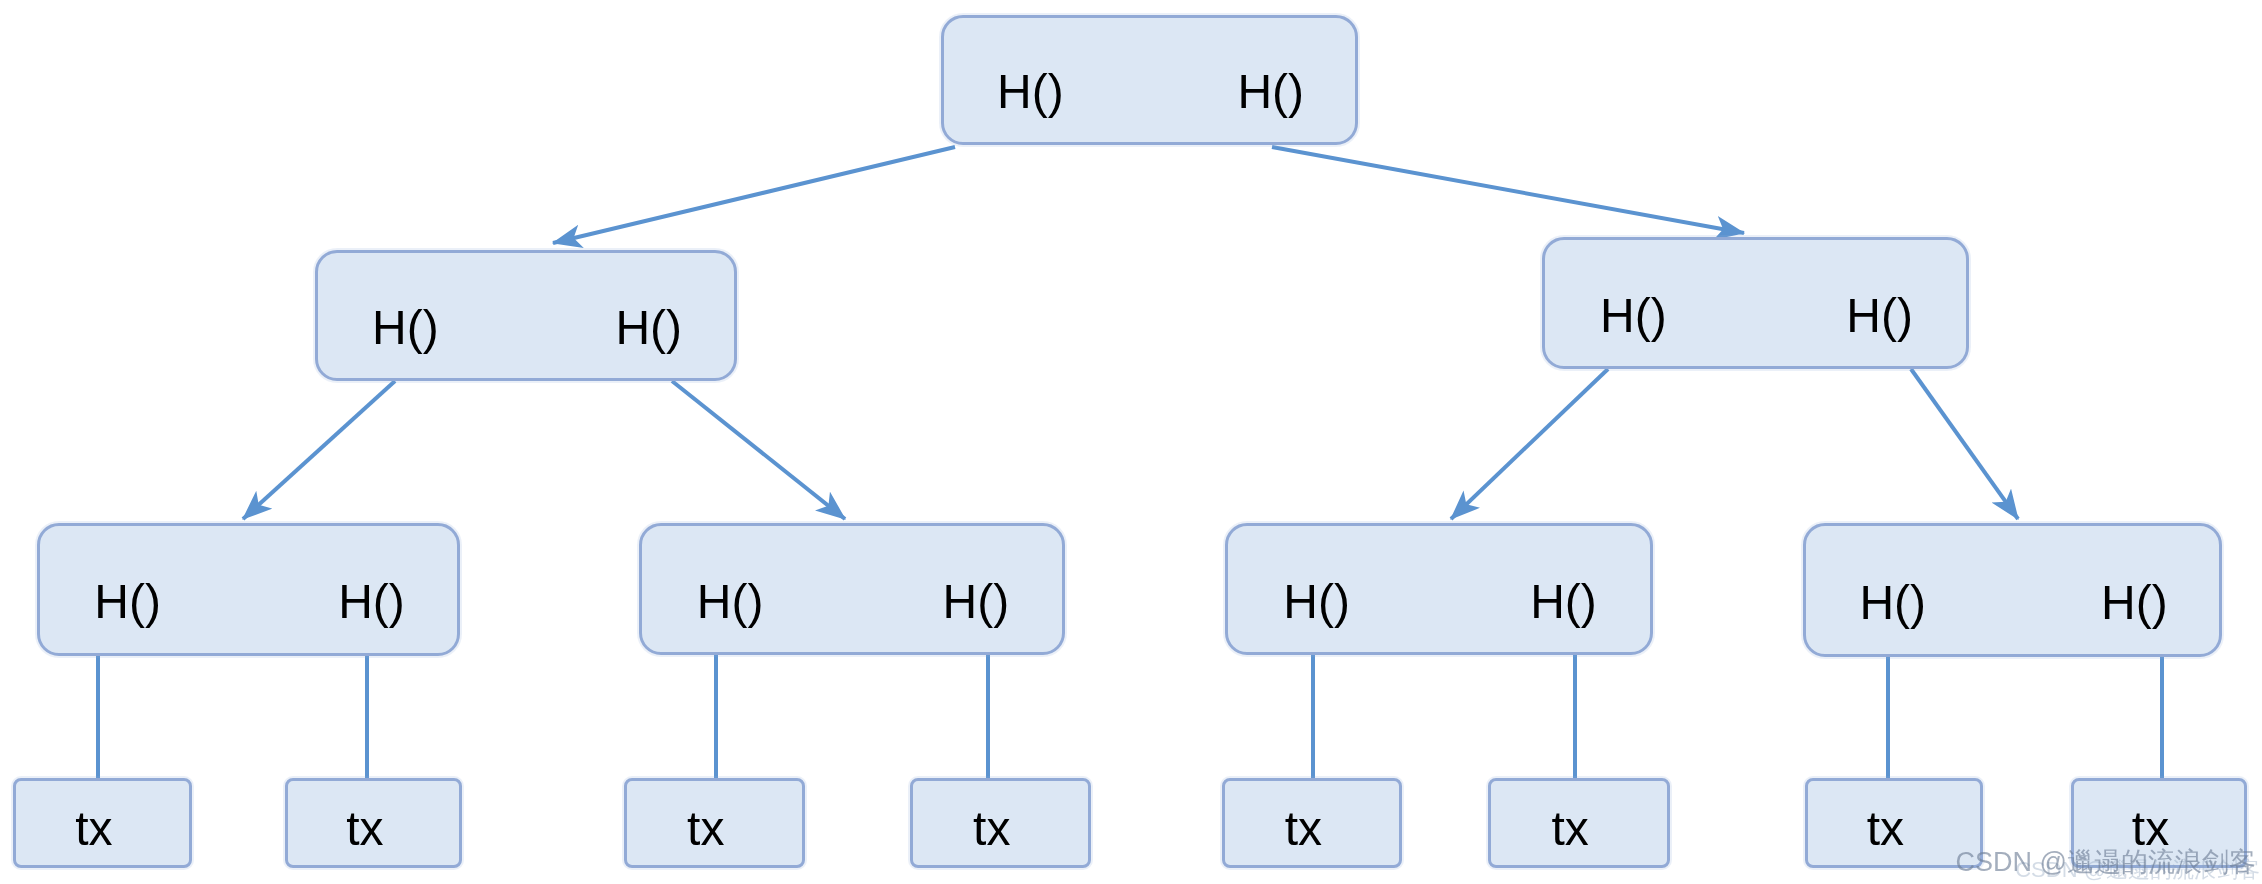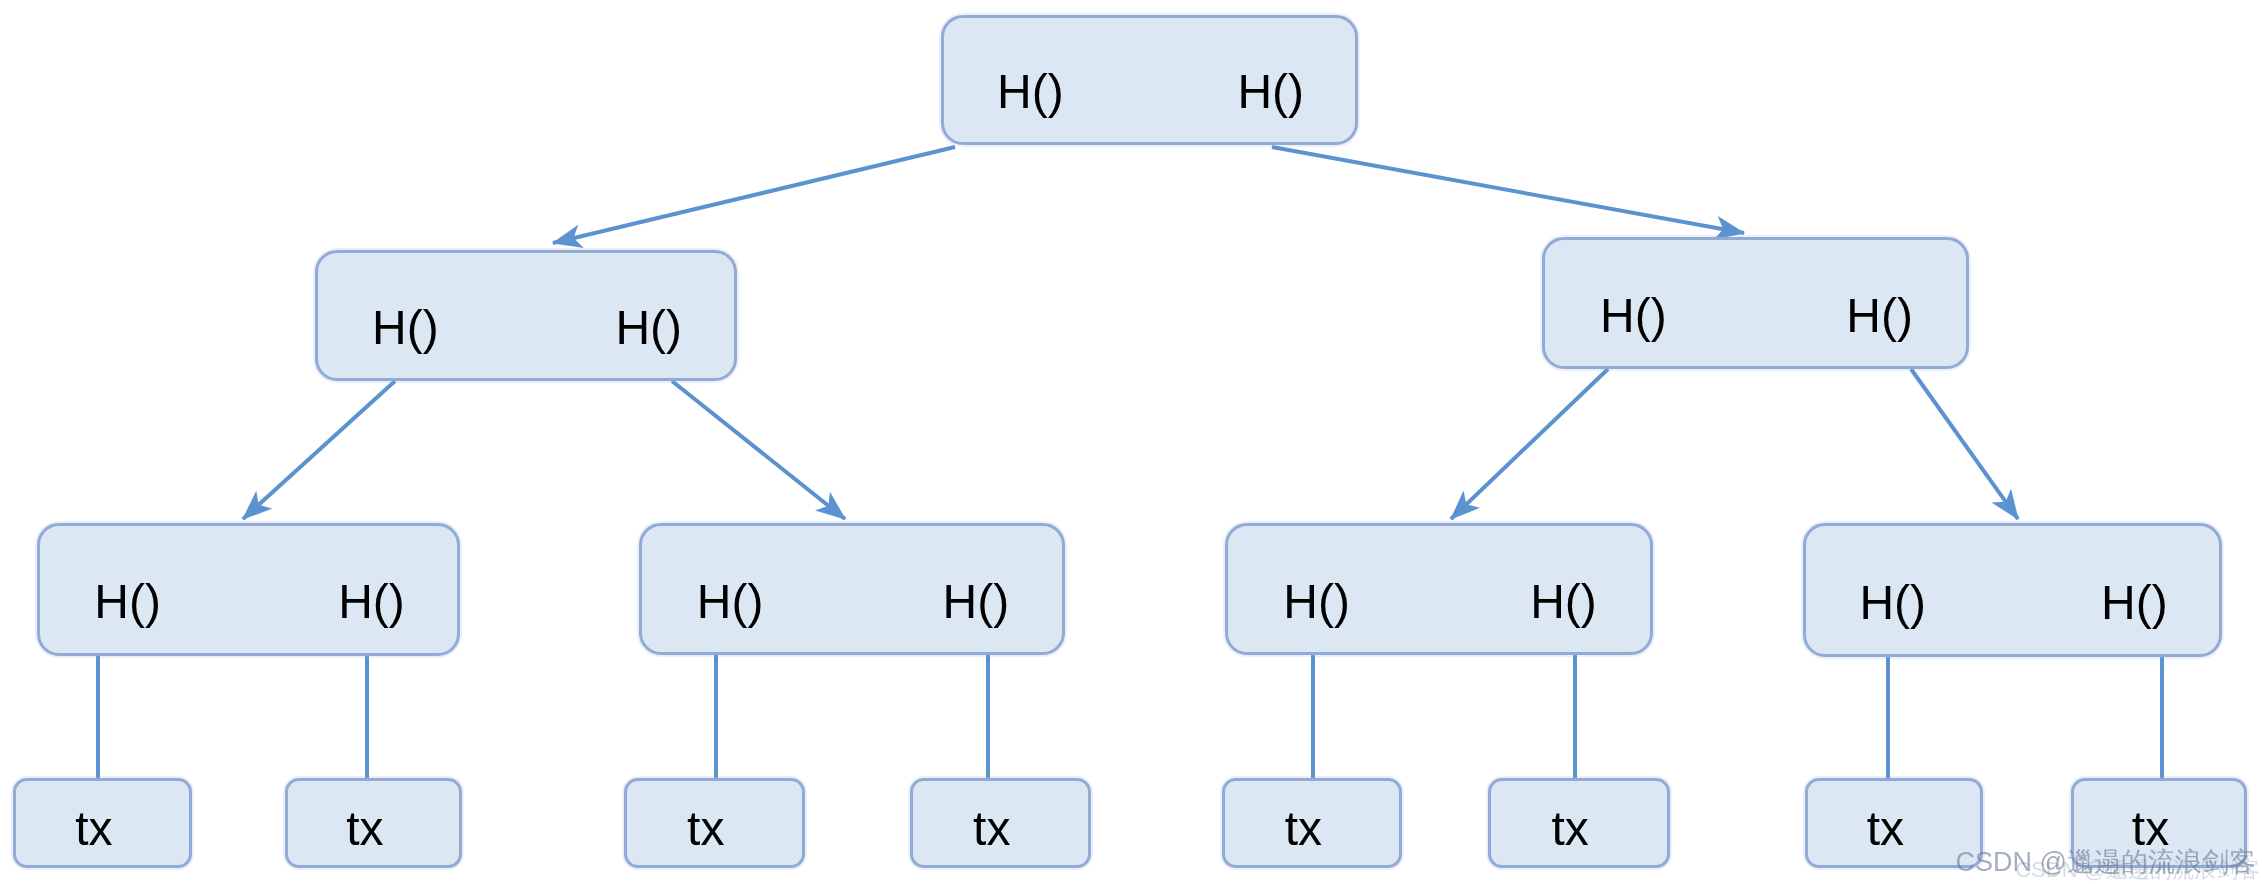--- a/index.html
+++ b/index.html
@@ -11,21 +11,21 @@
     font-family:"Liberation Sans", sans-serif;
   }
   #edges{position:absolute;left:0;top:0;width:2262px;height:884px;}
   #edges line{stroke:var(--connector);stroke-width:4;}
   .node{
     position:absolute;box-sizing:border-box;background:var(--fill);
     border:3px solid var(--border);
     box-shadow:0 0 0 2px rgba(146,170,214,0.18);
   }
   .hash{border-radius:22px;}
-  .tx{border-radius:14px;padding-left:25px;}
+  .tx{border-radius:8px;padding-left:25px;}
   .node span{
     position:absolute;transform:translate(-50%,-50%);
     color:var(--text);font-size:48px;line-height:1;white-space:nowrap;
   }
   .hl{left:21%;top:60%;}
   .hr{left:79.5%;top:60%;}
   .tl{left:45%;top:57%;}
   .watermark{
     position:absolute;right:6px;bottom:6px;font-size:27px;line-height:1.1;
     color:rgba(108,124,148,0.62);white-space:nowrap;z-index:5;

